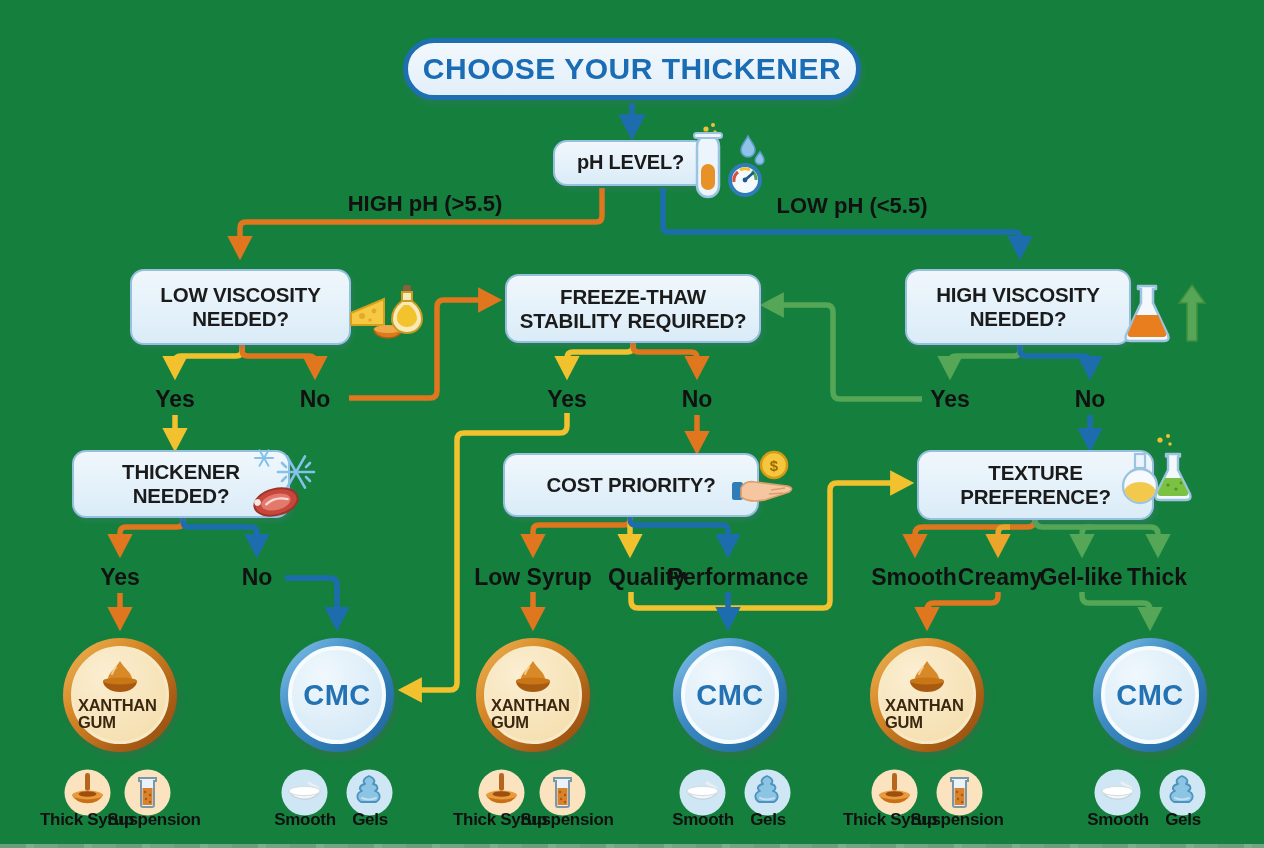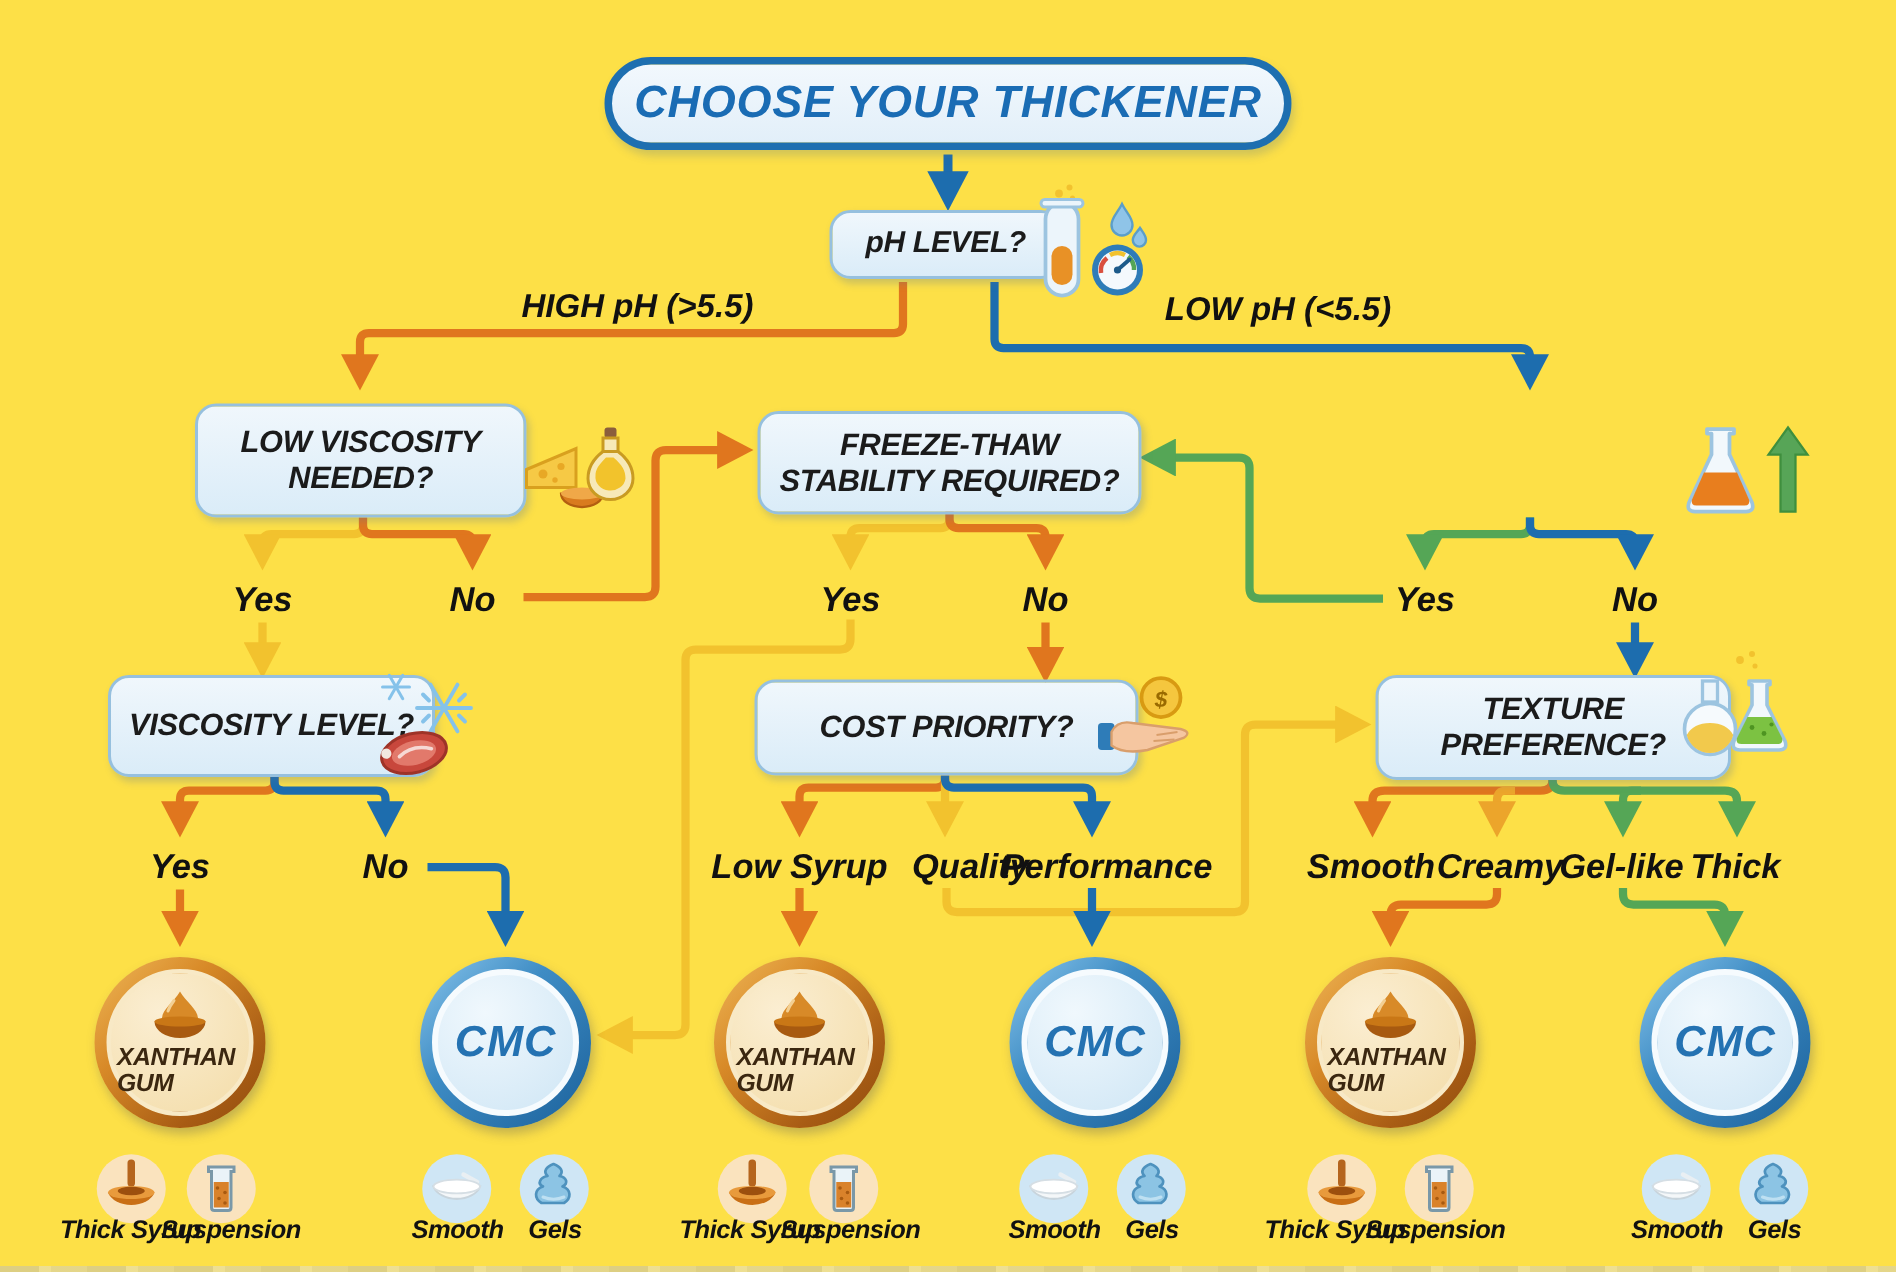--- a/index.html
+++ b/index.html
@@ -1,17 +1,17 @@
 <!DOCTYPE html>
 <html><head>
 <meta charset="utf-8">
 <style>
   html,body{margin:0;padding:0;background:#ffffff;}
-  #stage{position:relative;width:1264px;height:848px;background:#fde047;overflow:hidden;
-         font-family:"Liberation Sans",sans-serif;font-style:italic;}
+  #stage{position:relative;width:1264px;height:848px;background:#15803d;overflow:hidden;
+         font-family:"Liberation Sans",sans-serif;}
   svg.edges{position:absolute;left:0;top:0;z-index:1;}
   .node{position:absolute;z-index:2;}
   .title-pill{left:403px;top:38px;width:458px;height:62px;
     background:linear-gradient(180deg,#f2f8fd,#e2eff9);
     border:5px solid #1E6FB0;border-radius:36px;
     display:flex;align-items:center;justify-content:center;
     font-size:30px;font-weight:bold;color:#1A6CB4;letter-spacing:.5px;
     box-shadow:2px 4px 6px rgba(80,110,140,.25);box-sizing:border-box;}
   .q-box{background:linear-gradient(180deg,#f0f7fc 0%,#daecf8 100%);
     border:2.5px solid #96c0de;border-radius:14px;
@@ -103,22 +103,23 @@
   </svg>
 
   <div class="node title-pill">CHOOSE YOUR THICKENER</div>
 
   <div class="node q-box" style="left:553px;top:140px;width:155px;height:46px;font-size:20px;">pH LEVEL?</div>
 
   <div class="node q-box" style="left:130px;top:269px;width:221px;height:76px;">LOW VISCOSITY NEEDED?</div>
 
   <div class="node q-box" style="left:505px;top:274px;width:256px;height:69px;">FREEZE-THAW STABILITY REQUIRED?</div>
 
-
-  <div class="node q-box" style="left:72px;top:450px;width:218px;height:68px;">VISCOSITY LEVEL?</div>
+  <div class="node q-box" style="left:905px;top:269px;width:226px;height:76px;">HIGH VISCOSITY NEEDED?</div>
+
+  <div class="node q-box" style="left:72px;top:450px;width:218px;height:68px;">THICKENER NEEDED?</div>
 
   <div class="node q-box" style="left:503px;top:453px;width:256px;height:64px;">COST PRIORITY?</div>
 
   <div class="node q-box" style="left:917px;top:450px;width:237px;height:70px;">TEXTURE PREFERENCE?</div>
 
   <div class="branch-label ph-label" style="left:425px;top:191px;">HIGH pH (&gt;5.5)</div>
   <div class="branch-label ph-label" style="left:852px;top:193px;">LOW pH (&lt;5.5)</div>
 
   <div class="branch-label row1" style="left:175px;">Yes</div>
   <div class="branch-label row1" style="left:315px;">No</div>

